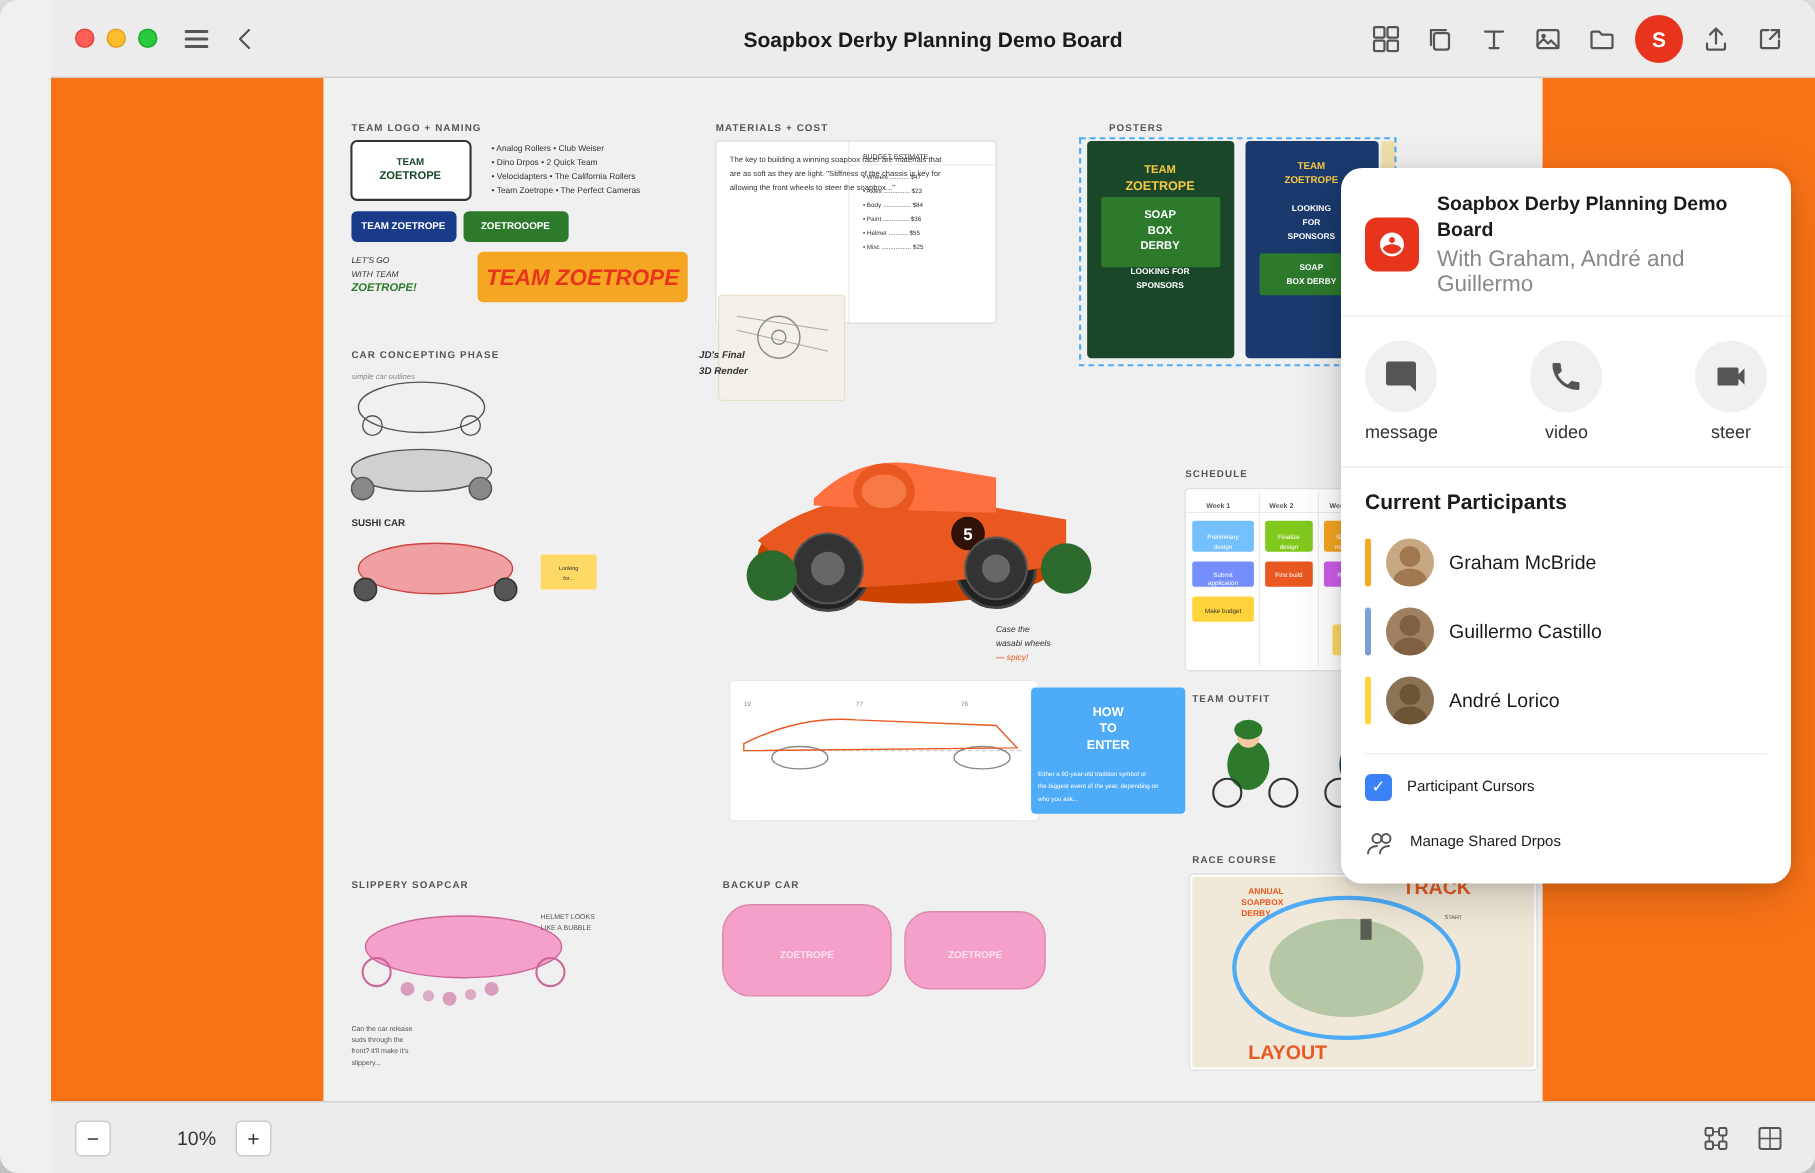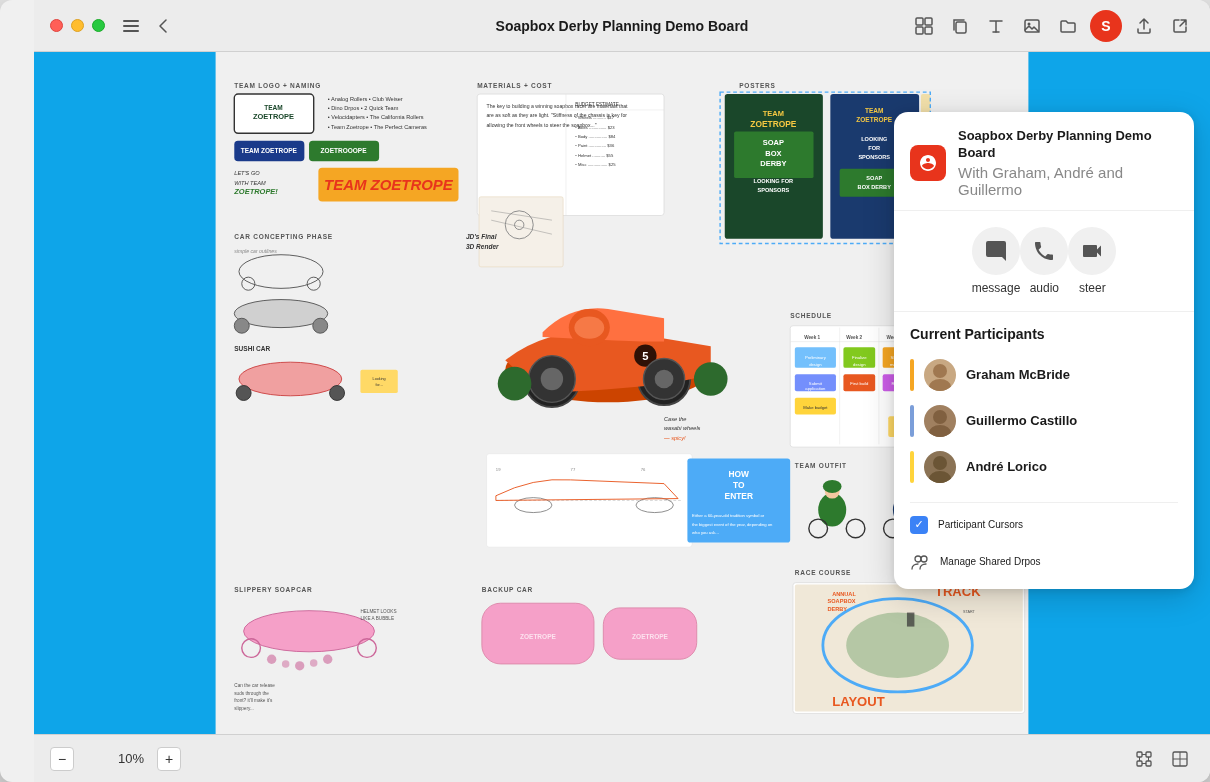--- a/index.html
+++ b/index.html
@@ -109,21 +109,21 @@
       justify-content: center;
       color: white;
       font-weight: 700;
       font-size: 14px;
       cursor: pointer;
     }
 
     
     .canvas-area {
       flex: 1;
-      background: #0ea5e9;
+      background: #f97316;
       position: relative;
       overflow: hidden;
     }
 
     
     .bottombar {
       height: 48px;
       background: #ececec;
       display: flex;
       align-items: center;
@@ -214,21 +214,21 @@
     }
 
     .collab-board-subtitle {
       font-size: 15px;
       color: #888;
       margin-top: 2px;
     }
 
     .collab-actions {
       display: flex;
-      justify-content: center;
+      justify-content: space-between;
       padding: 16px;
       border-bottom: 1px solid #efefef;
     }
 
     .collab-action {
       display: flex;
       flex-direction: column;
       align-items: center;
       gap: 6px;
       cursor: pointer;
@@ -287,21 +287,21 @@
       justify-content: center;
       font-size: 14px;
       font-weight: 600;
       color: white;
       overflow: hidden;
     }
 
     .participant-name {
       font-size: 13px;
       color: #1a1a1a;
-      font-weight: 700;
+      font-weight: 400;
     }
 
     .collab-footer {
       padding: 8px 16px;
     }
 
     .collab-footer-item {
       display: flex;
       align-items: center;
       gap: 10px;
@@ -701,21 +701,21 @@
             </svg>
           </div>
           <div class="collab-action-label">message</div>
         </div>
         <div class="collab-action">
           <div class="collab-action-icon">
             <svg width="24" height="24" viewBox="0 0 24 24" fill="none">
               <path d="M6.6 10.8c1.4 2.8 3.8 5.1 6.6 6.6l2.2-2.2c.3-.3.7-.4 1-.2 1.1.4 2.3.6 3.6.6.6 0 1 .4 1 1V20c0 .6-.4 1-1 1C10.6 21 3 13.4 3 4c0-.6.4-1 1-1h3.5c.6 0 1 .4 1 1 0 1.3.2 2.5.6 3.6.1.3 0 .7-.2 1L6.6 10.8z" fill="#555"></path>
             </svg>
           </div>
-          <div class="collab-action-label">audio</div>
+          <div class="collab-action-label">video</div>
         </div>
         <div class="collab-action">
           <div class="collab-action-icon">
             <svg width="24" height="24" viewBox="0 0 24 24" fill="none">
               <path d="M17 10.5V7a1 1 0 00-1-1H4a1 1 0 00-1 1v10a1 1 0 001 1h12a1 1 0 001-1v-3.5l4 4v-11l-4 4z" fill="#555"></path>
             </svg>
           </div>
           <div class="collab-action-label">steer</div>
         </div>
       </div>

